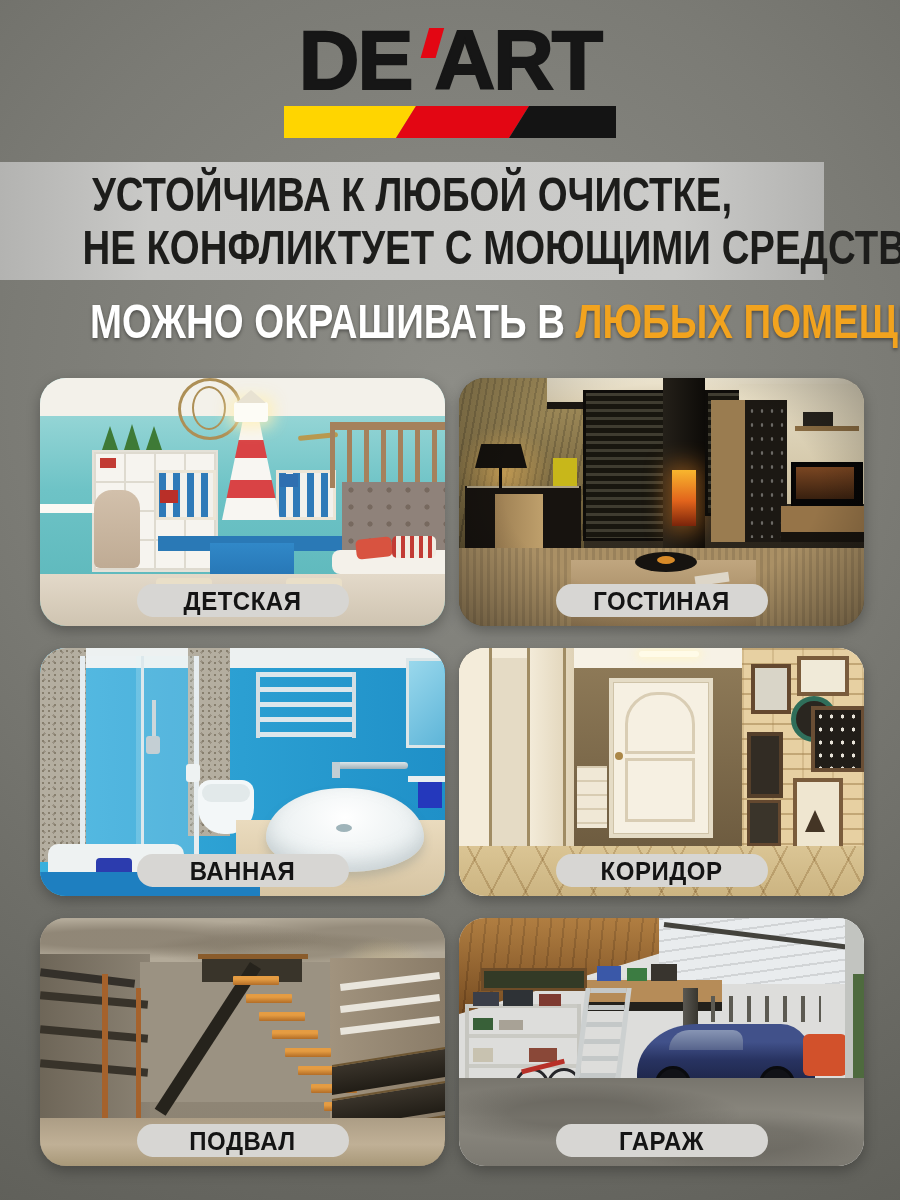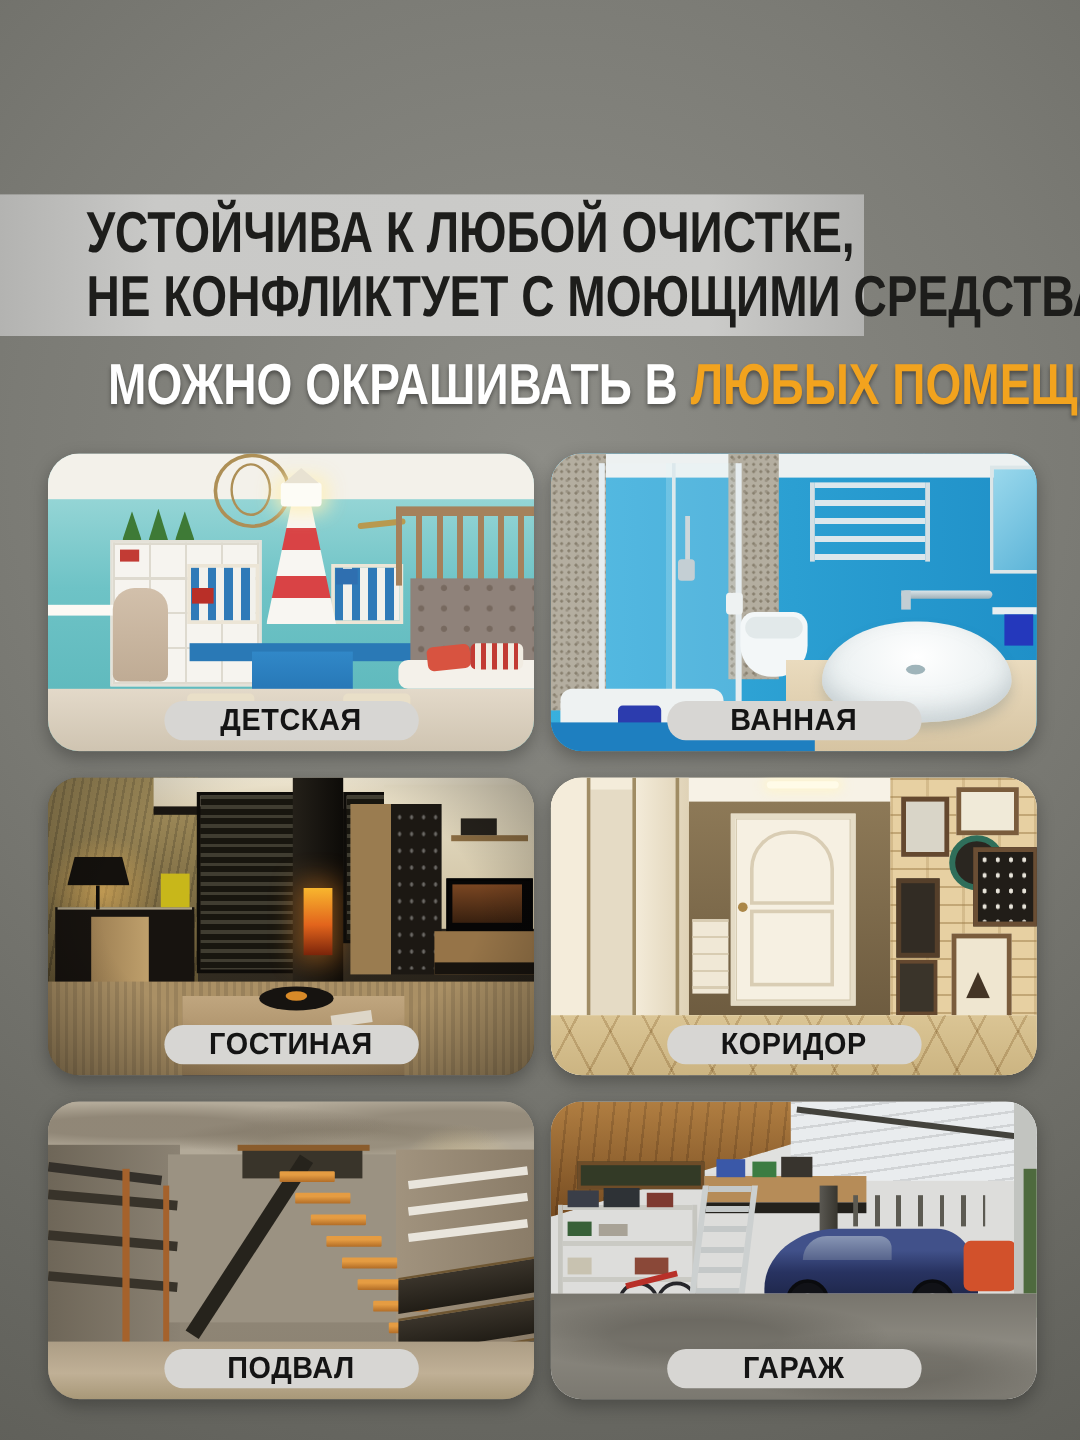--- a/index.html
+++ b/index.html
@@ -13,21 +13,21 @@
     -webkit-text-stroke:2px #161616;line-height:80px;white-space:nowrap;}
   .logo-apos{display:inline-block;width:15px;height:30px;background:#e30613;
     transform:skewX(-16deg) translateY(-31px);margin:0 4px;}
   .logo-stripe{position:relative;width:332px;height:32px;margin:6px auto 0;overflow:hidden;}
   .logo-stripe span{position:absolute;top:0;bottom:0;transform:skewX(-32deg);}
   .st-yellow{left:-24px;width:146px;background:#ffd500;}
   .st-red{left:122px;width:113px;background:#e30613;}
   .st-black{left:235px;width:170px;background:#141414;}
 
   
-  .claims{position:absolute;top:162px;left:0;width:720px;height:118px;
+  .claims{position:absolute;top:162px;left:0;width:824px;height:118px;
     background:linear-gradient(90deg,#b3b3b1,#c9c9c7 18%,#cbcbc9 82%,#b3b3b1);
     display:flex;flex-direction:column;justify-content:center;}
   .claims-line{font-size:48px;font-weight:700;color:#1d1d1b;text-align:center;
     line-height:53px;white-space:nowrap;transform:scaleX(.8);transform-origin:center;}
 
   
   .heading{position:absolute;top:296px;left:0;width:900px;margin:0;text-align:center;
     font-size:48px;font-weight:700;line-height:52px;white-space:nowrap;
     transform:scaleX(.8);transform-origin:center;
     color:#ffffff;text-shadow:0 2px 4px rgba(0,0,0,.4);}
@@ -280,20 +280,28 @@
   .p-d{left:292px;width:113px;height:28px;background:linear-gradient(180deg,#3a342b,#211d16);
     border-top:2px solid #6e5632;transform:skewY(-9deg);}
   .p-d1{top:138px;} .p-d2{top:172px;} .p-d3{top:206px;}
   .p-floor{left:0;top:200px;width:405px;height:48px;background:linear-gradient(180deg,#ac9d85,#c0b096 55%,#a89878);}
 </style>
 </head>
 <body>
 
 <div class="page">
 
+  <header class="logo-block">
+    <div class="logo-text"><span>DE</span><span class="logo-apos"></span><span>ART</span></div>
+    <div class="logo-stripe">
+      <span class="st-yellow"></span>
+      <span class="st-red"></span>
+      <span class="st-black"></span>
+    </div>
+  </header>
 
   <section class="claims">
     <div class="claims-line">УСТОЙЧИВА К ЛЮБОЙ ОЧИСТКЕ,</div>
     <div class="claims-line">НЕ КОНФЛИКТУЕТ С МОЮЩИМИ СРЕДСТВАМИ</div>
   </section>
 
   <h2 class="heading"><span>МОЖНО ОКРАШИВАТЬ В</span> <span class="orange">ЛЮБЫХ ПОМЕЩЕНИЯХ</span></h2>
 
   <section class="grid">
 
@@ -329,49 +337,20 @@
         <div class="k-floor"></div>
         <div class="k-st1"></div>
         <div class="k-st2"></div>
         <div class="k-ott"></div>
       </div>
       <figcaption class="pill">ДЕТСКАЯ</figcaption>
     </figure>
 
     <figure class="card">
       <div class="sc">
-        <div class="b-wall"></div>
-        <div class="b-ceil"></div>
-        <div class="b-mos1"></div>
-        <div class="b-mos2"></div>
-        <div class="b-glassL"></div>
-        <div class="b-glassR"></div>
-        <div class="b-shower"></div>
-        <div class="b-shead"></div>
-        <div class="b-tray"></div>
-        <div class="b-towb"></div>
-        <div class="b-rail"></div>
-        <div class="b-paper"></div>
-        <div class="b-toilet"></div>
-        <div class="b-tlid"></div>
-        <div class="b-counter"></div>
-        <div class="b-sink"></div>
-        <div class="b-drain"></div>
-        <div class="b-faucet"></div>
-        <div class="b-faucet2"></div>
-        <div class="b-mirror"></div>
-        <div class="b-shelfR"></div>
-        <div class="b-towR"></div>
-        <div class="b-floor"></div>
-      </div>
-      <figcaption class="pill">ВАННАЯ</figcaption>
-    </figure>
-
-    <figure class="card">
-      <div class="sc">
         <div class="l-base"></div>
         <div class="l-gold"></div>
         <div class="l-glow"></div>
         <div class="l-ceil"></div>
         <div class="l-beam"></div>
         <div class="l-win1"></div>
         <div class="l-col"></div>
         <div class="l-fire"></div>
         <div class="l-win2"></div>
         <div class="l-rwall"></div>
@@ -389,20 +368,49 @@
         <div class="l-stem"></div>
         <div class="l-vase"></div>
         <div class="l-carpet"></div>
         <div class="l-table"></div>
         <div class="l-bowl"></div>
         <div class="l-bowlg"></div>
         <div class="l-mag"></div>
         <div class="l-vig"></div>
       </div>
       <figcaption class="pill">ГОСТИНАЯ</figcaption>
+    </figure>
+
+    <figure class="card">
+      <div class="sc">
+        <div class="b-wall"></div>
+        <div class="b-ceil"></div>
+        <div class="b-mos1"></div>
+        <div class="b-mos2"></div>
+        <div class="b-glassL"></div>
+        <div class="b-glassR"></div>
+        <div class="b-shower"></div>
+        <div class="b-shead"></div>
+        <div class="b-tray"></div>
+        <div class="b-towb"></div>
+        <div class="b-rail"></div>
+        <div class="b-paper"></div>
+        <div class="b-toilet"></div>
+        <div class="b-tlid"></div>
+        <div class="b-counter"></div>
+        <div class="b-sink"></div>
+        <div class="b-drain"></div>
+        <div class="b-faucet"></div>
+        <div class="b-faucet2"></div>
+        <div class="b-mirror"></div>
+        <div class="b-shelfR"></div>
+        <div class="b-towR"></div>
+        <div class="b-floor"></div>
+      </div>
+      <figcaption class="pill">ВАННАЯ</figcaption>
     </figure>
 
     <figure class="card">
       <div class="sc">
         <div class="c-base"></div>
         <div class="c-ceil"></div>
         <div class="c-clight"></div>
         <div class="c-back"></div>
         <div class="c-door"></div>
         <div class="c-dp1"></div>

